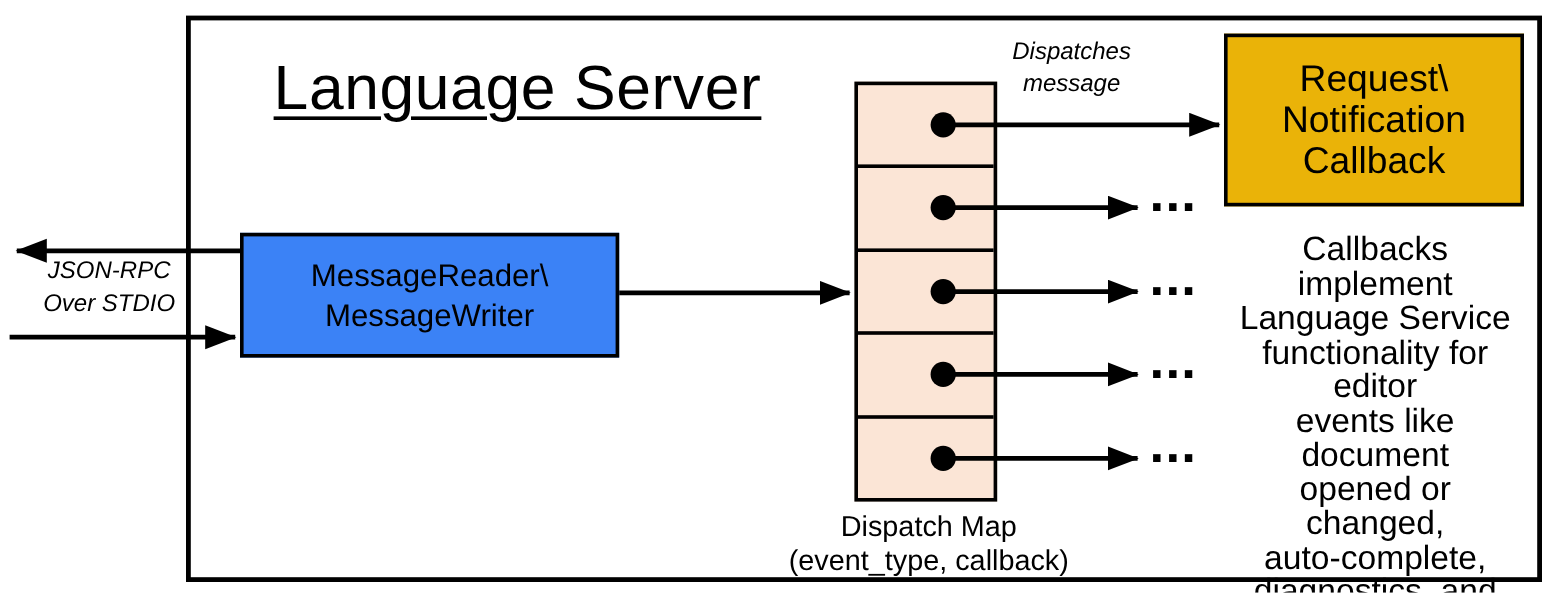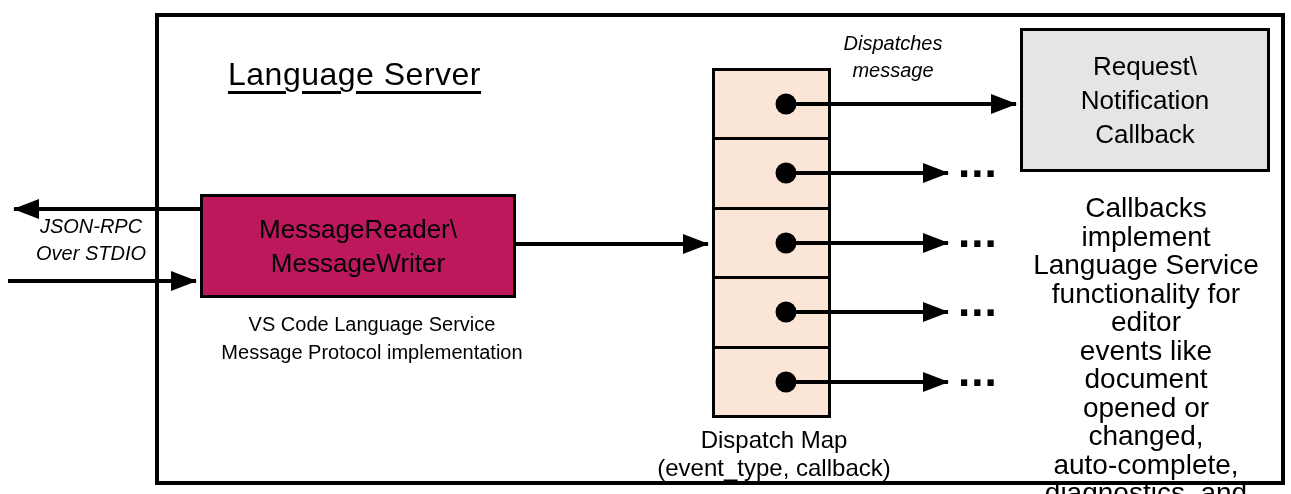--- a/index.html
+++ b/index.html
@@ -21,36 +21,36 @@
   .center { text-align: center; }
 
   #outer-rect {
     left: 155px; top: 13px;
     width: 1130px; height: 472px;
     border: 4px solid #000;
     box-sizing: border-box;
   }
   #title {
     left: 228px; top: 52px;
-    font-size: 32px;
+    font-size: 52px;
     line-height: 44px;
     text-decoration: underline;
     text-decoration-thickness: 3px;
     text-underline-offset: 6px;
     letter-spacing: 0.5px;
   }
   .io-label {
     left: 8px; top: 213px; width: 166px;
     font-style: italic;
     font-size: 20px; line-height: 27px;
   }
   #reader-box {
     left: 200px; top: 194px;
     width: 316px; height: 104px;
-    background: #be185d;
+    background: #3b82f6;
     border: 3px solid #000;
     box-sizing: border-box;
     display: flex; align-items: center; justify-content: center;
     font-size: 26px; line-height: 34px;
     text-align: center;
   }
   #reader-caption {
     left: 168px; top: 310px; width: 408px;
     font-size: 20px; line-height: 28px;
   }
@@ -74,25 +74,25 @@
     font-size: 24px; line-height: 28px;
   }
   .dispatches-label {
     left: 818px; top: 30px; width: 150px;
     font-style: italic;
     font-size: 20px; line-height: 27px;
   }
   #callback-box {
     left: 1020px; top: 28px;
     width: 250px; height: 144px;
-    background: #e5e5e5;
+    background: #eab308;
     border: 3px solid #000;
     box-sizing: border-box;
     display: flex; align-items: center; justify-content: center;
-    font-size: 26px; line-height: 34px;
+    font-size: 31px; line-height: 34px;
     text-align: center;
   }
   #callback-caption {
     left: 1022px; top: 194px; width: 248px;
     font-size: 28px; line-height: 28.5px;
   }
   .ellipsis {
     left: 958px; width: 64px;
     font-size: 44px;
     font-weight: 700;
@@ -117,22 +117,20 @@
 
   <div id="title" class="abs">Language Server</div>
 
   <div class="abs io-label pre center">JSON-RPC
 Over STDIO</div>
 
   <div id="reader-box" class="abs">
     <span class="pre">MessageReader\
 MessageWriter</span>
   </div>
-  <div id="reader-caption" class="abs pre center">VS Code Language Service
-Message Protocol implementation</div>
 
 
   <div id="dispatch-map" class="abs">
     <div class="dm-cell"></div>
     <div class="dm-cell"></div>
     <div class="dm-cell"></div>
     <div class="dm-cell"></div>
     <div class="dm-cell"></div>
   </div>
   <div id="map-caption" class="abs pre center">Dispatch Map

